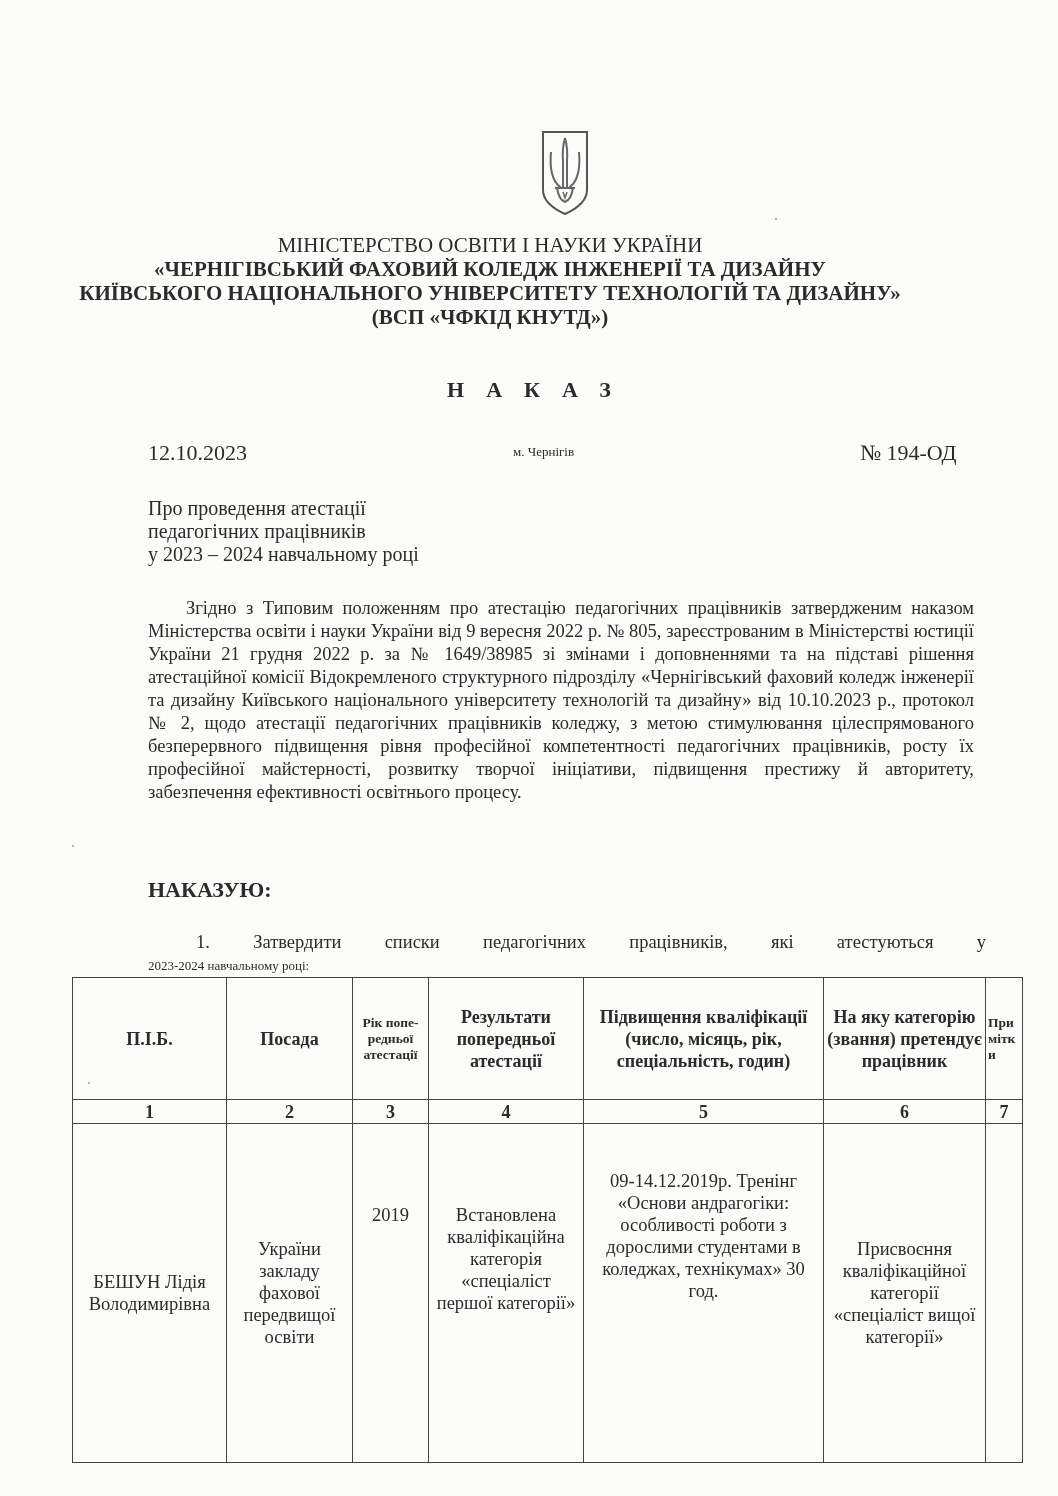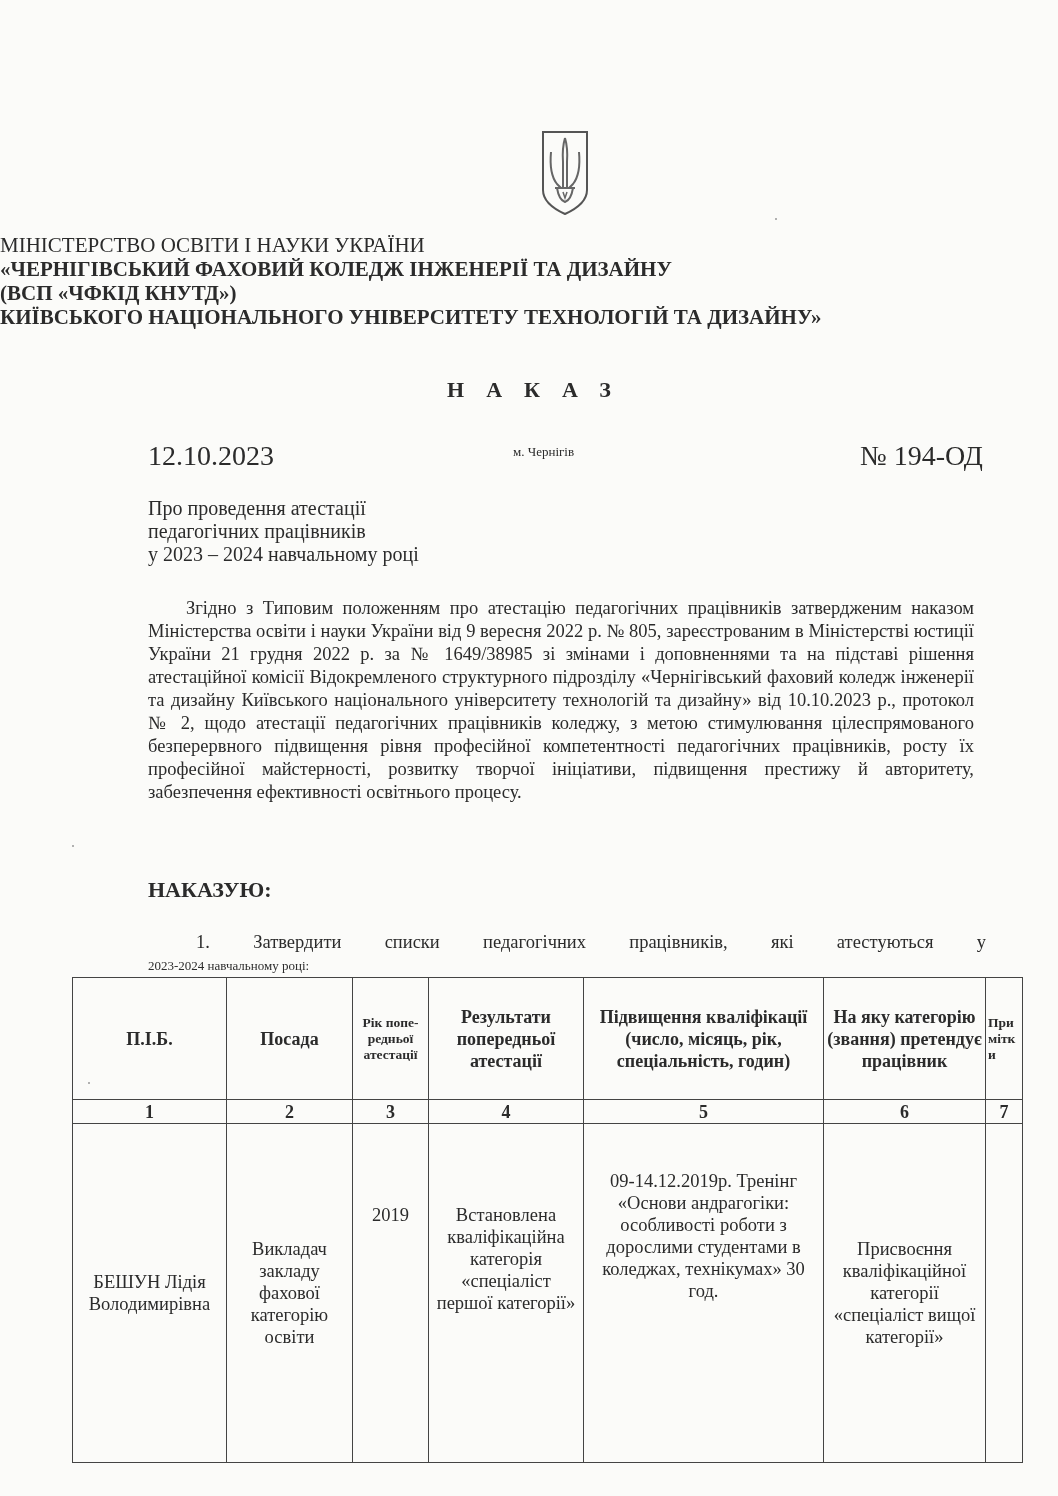--- a/index.html
+++ b/index.html
@@ -2,26 +2,26 @@
 <html><head>
 <meta charset="utf-8">
 <style>
   html, body { margin: 0; padding: 0; }
   body {
     width: 1058px; height: 1496px; background: #fbfbf9; position: relative; overflow: hidden;
     font-family: "Liberation Serif", "DejaVu Serif", serif; color: #2b2b2b;
   }
   .abs { position: absolute; }
   .emblem { left: 539px; top: 128px; width: 52px; height: 88px; }
-  .hdr { left: 0; width: 980px; text-align: left; font-size: 21px; line-height: 24px; }
+  .hdr { left: 0; width: 980px; text-align: center; font-size: 21px; line-height: 24px; }
   .hdr-line { display: block; }
   .ministry { font-weight: normal; }
   .bold { font-weight: bold; }
   .title { left: 0; width: 1058px; top: 377px; text-align: center; font-weight: bold; font-size: 22px; letter-spacing: 22px; padding-left: 22px; box-sizing: border-box; }
-  .meta { top: 440px; font-size: 28px; }
+  .meta { top: 440px; font-size: 22px; }
   .subject { left: 148px; top: 497px; font-size: 20px; line-height: 23px; }
   .subject span { display: block; }
   .para { left: 148px; top: 597px; width: 826px; font-size: 18.5px; line-height: 23px; text-align: justify; text-indent: 38px; }
   .order { left: 148px; top: 870px; font-size: 22px; font-weight: bold; margin-top: 7px; }
   .item1 { left: 148px; top: 931px; width: 838px; font-size: 18.5px; line-height: 23px; text-align: justify; text-indent: 48px; text-align-last: justify; }
   .item1b { left: 148px; top: 954px; font-size: 13px; line-height: 23px; }
   table.att { position: absolute; left: 72px; top: 977px; width: 950px; border-collapse: collapse; table-layout: fixed; }
   table.att td, table.att th { border: 1.3px solid #444; text-align: center; vertical-align: middle; padding: 0 2px; }
   table.att th { font-weight: bold; font-size: 18px; line-height: 22px; }
   table.att th.small { font-size: 13.5px; line-height: 16px; }
@@ -41,22 +41,22 @@
     <path d="M26 10 Q23 20 24 34 L24 60 M26 10 Q29 20 28 34 L28 60" fill="none" stroke="#666" stroke-width="2"></path>
     <path d="M12 24 Q10 46 18 56 L22 60 M40 24 Q42 46 34 56 L30 60" fill="none" stroke="#666" stroke-width="2"></path>
     <path d="M16 60 H36 M18 60 Q20 72 26 74 Q32 72 34 60" fill="none" stroke="#666" stroke-width="2"></path>
     <path d="M24 64 L26 70 L28 64" fill="none" stroke="#666" stroke-width="1.5"></path>
   </svg>
 </div>
 
 <div class="abs hdr" style="top:233px;">
   <span class="hdr-line ministry">МІНІСТЕРСТВО ОСВІТИ І НАУКИ УКРАЇНИ</span>
   <span class="hdr-line bold">«ЧЕРНІГІВСЬКИЙ ФАХОВИЙ КОЛЕДЖ ІНЖЕНЕРІЇ ТА ДИЗАЙНУ</span>
+  <span class="hdr-line bold">КИЇВСЬКОГО НАЦІОНАЛЬНОГО УНІВЕРСИТЕТУ ТЕХНОЛОГІЙ ТА ДИЗАЙНУ»</span>
   <span class="hdr-line bold">(ВСП «ЧФКІД КНУТД»)</span>
-  <span class="hdr-line bold">КИЇВСЬКОГО НАЦІОНАЛЬНОГО УНІВЕРСИТЕТУ ТЕХНОЛОГІЙ ТА ДИЗАЙНУ»</span>
 </div>
 
 <div class="abs title">НАКАЗ</div>
 
 <div class="abs meta" style="left:148px;">12.10.2023</div>
 <div class="abs meta" style="left:513px; font-size:13px; top:444px;">м. Чернігів</div>
 <div class="abs meta" style="left:860px;">№ 194-ОД</div>
 
 <div class="abs subject">
   <span>Про проведення атестації</span>
@@ -95,21 +95,21 @@
     <td>1</td>
     <td>2</td>
     <td>3</td>
     <td>4</td>
     <td>5</td>
     <td>6</td>
     <td>7</td>
   </tr>
   <tr class="drow">
     <td>БЕШУН Лідія Володимирівна</td>
-    <td>Викладач закладу фахової категорію освіти</td>
+    <td>України закладу фахової передвищої освіти</td>
     <td style="vertical-align:top; padding-top:80px;">2019</td>
     <td style="vertical-align:top; padding-top:80px;">Встановлена кваліфікаційна категорія «спеціаліст першої категорії»</td>
     <td style="vertical-align:top; padding-top:46px;">09-14.12.2019р. Тренінг «Основи андрагогіки: особливості роботи з дорослими студентами в коледжах, технікумах» 30 год.</td>
     <td>Присвоєння кваліфікаційної категорії «спеціаліст вищої категорії»</td>
     <td></td>
   </tr>
 </tbody>
   </table>
 
 <div class="speck" style="left:275px; top:272px;"></div>

